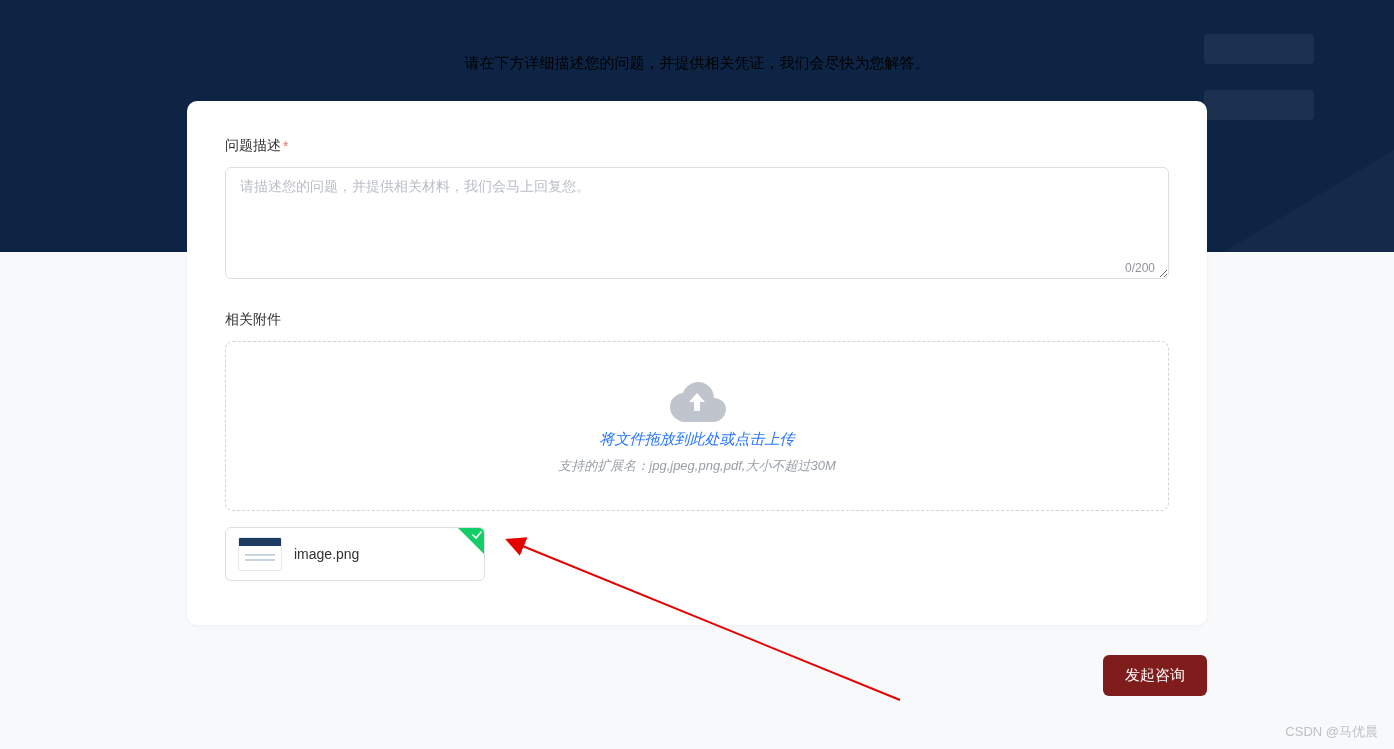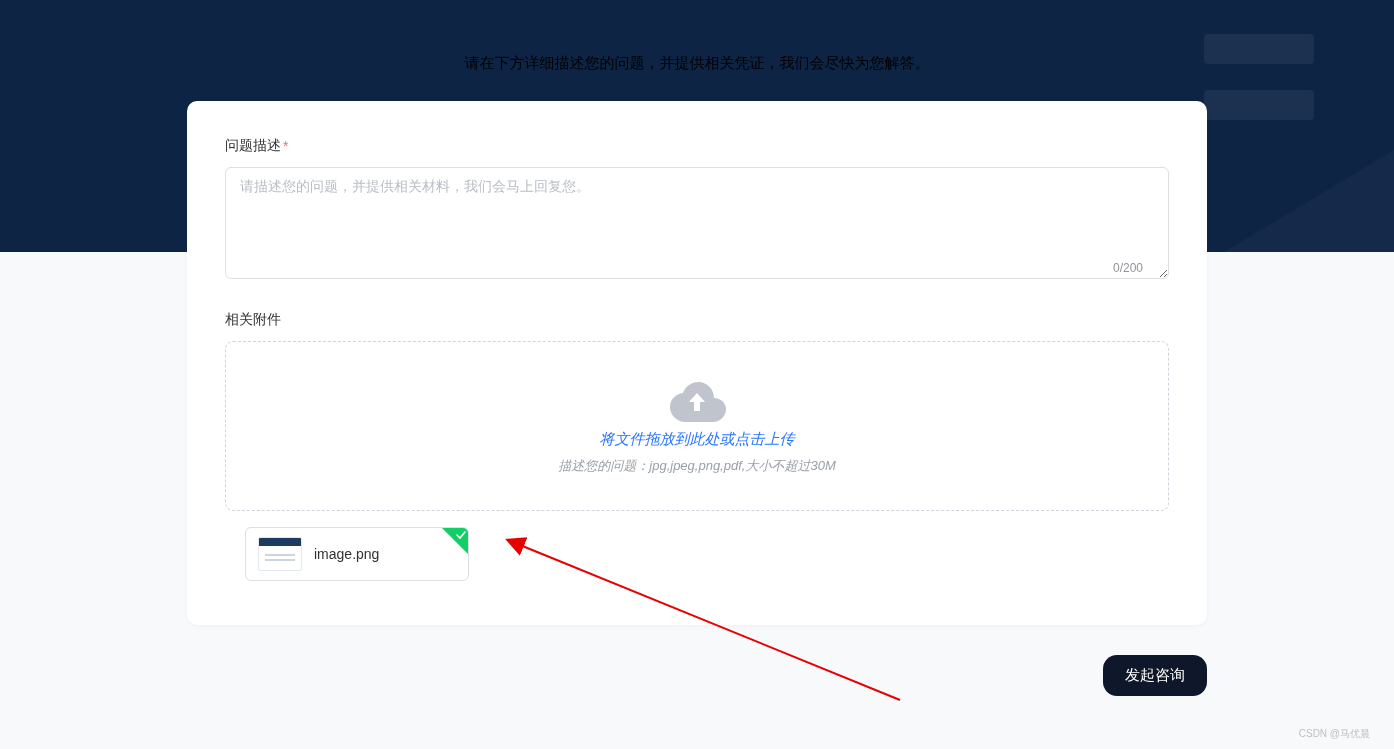--- a/index.html
+++ b/index.html
@@ -84,21 +84,21 @@
       border-radius: 6px;
       padding: 10px 14px;
       font-size: 14px;
       font-family: inherit;
       resize: both;
       color: #606266;
     }
     textarea::placeholder { color: #b9bec5; }
     .counter {
       position: absolute;
-      right: 26px; bottom: 8px;
+      right: 14px; bottom: 8px;
       font-size: 12px;
       color: #909399;
       pointer-events: none;
       margin-left: 25px;
     }
     .upload-zone {
       border: 1px dashed #cfd4dc;
       border-radius: 8px;
       height: 170px;
       display: flex;
@@ -116,31 +116,30 @@
     }
     .upload-hint {
       font-size: 13px;
       color: #9aa0a8;
     }
     .attachment-row {
       margin-top: 16px;
       display: flex;
     }
     .file-card {
-      width: 224px;
+      width: 260px;
       height: 54px;
       border: 1px solid #dcdfe6;
       border-radius: 6px;
       display: flex;
       align-items: center;
       padding: 0 12px;
       gap: 12px;
       position: relative;
       overflow: hidden;
-      margin-left: 20px;
     }
     .thumb {
       width: 44px; height: 34px;
       border: 1px solid #e4e7ed;
       border-radius: 2px;
       background: #fff;
       display: flex; flex-direction: column;
     }
     .thumb-top { height: 8px; background: #1d3b61; border-radius: 1px 1px 0 0; }
     .thumb-body {
@@ -169,32 +168,32 @@
       position: absolute;
       top: -24px; right: 2px;
     }
     .btn-row {
       width: 1020px;
       margin: 30px auto 0;
       display: flex;
       justify-content: flex-end;
     }
     .primary-btn {
-      background: #0f172a;
+      background: #7f1d1d;
       color: #fff;
       border: none;
-      border-radius: 14px;
+      border-radius: 6px;
       padding: 11px 22px;
       font-size: 15px;
       cursor: pointer;
     }
     .watermark {
       position: absolute;
-      right: 24px; bottom: 8px;
-      font-size: 10px;
+      right: 16px; bottom: 8px;
+      font-size: 13px;
       color: rgba(120,120,120,0.45);
     }
     .annot-arrow {
       position: absolute;
       left: 500px; top: 530px;
       z-index: 5;
       pointer-events: none;
     }
   </style>
 </head>
@@ -225,21 +224,21 @@
 
   <div class="form-label">相关附件</div>
   <div class="upload-zone">
     <span class="upload-icon">
       <svg width="58" height="44" viewBox="0 0 58 44">
         <path fill="#c0c4cc" d="M46 20c0-9-7-16-16-16-7 0-13 5-15 11-7 1-13 6-13 14 0 8 7 15 15 15h28c7 0 13-6 13-13 0-6-5-11-12-11z"></path>
         <path fill="#fff" d="M29 15l-8 9h5v9h6v-9h5z"></path>
       </svg>
     </span>
     <div class="upload-main">将文件拖放到此处或点击上传</div>
-    <div class="upload-hint">描述您的问题：jpg,jpeg,png,pdf,大小不超过30M</div>
+    <div class="upload-hint">支持的扩展名：jpg,jpeg,png,pdf,大小不超过30M</div>
   </div>
 
   <div class="attachment-row">
     <div class="file-card">
       <div class="thumb">
         <div class="thumb-top"></div>
         <div class="thumb-body"></div>
       </div>
       <div class="file-name">image.png</div>
       <div class="file-check">

